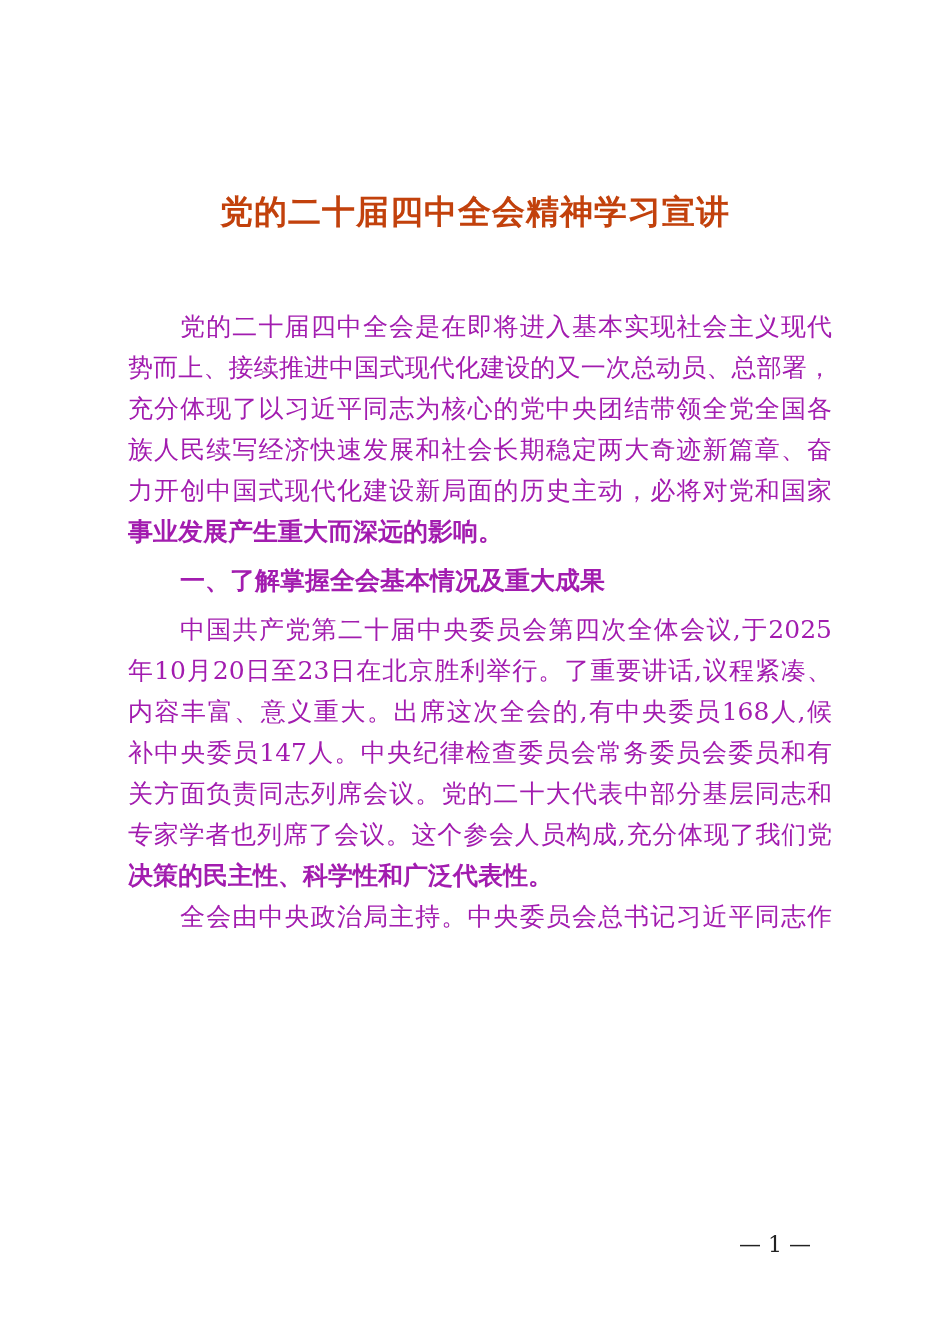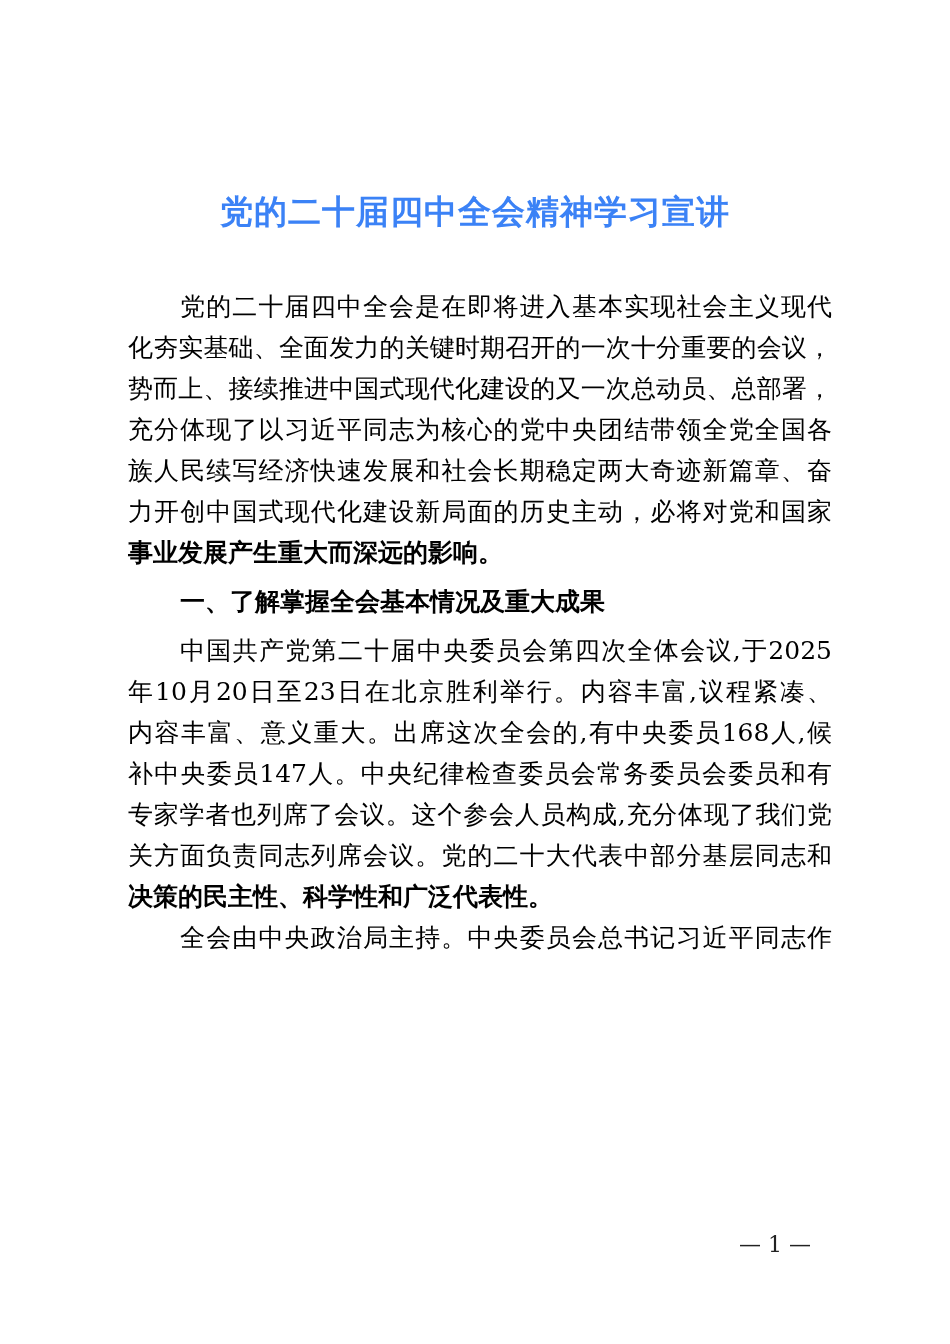--- a/index.html
+++ b/index.html
@@ -2,27 +2,27 @@
 <html><head>
   <meta charset="utf-8">
   <style>
     html, body { margin: 0; padding: 0; background: #ffffff; }
     body { width: 950px; height: 1344px; position: relative; overflow: hidden; }
     .page { position: absolute; left: 0; top: 0; width: 950px; height: 1344px; background: #fff; }
     .title {
       position: absolute; left: 0; width: 950px; top: 190px;
       text-align: center;
       font-family: "DejaVu Serif", "Liberation Serif", serif;
-      font-weight: bold; font-size: 33px; color: #3b82f6;
+      font-weight: bold; font-size: 33px; color: #c2410c;
       letter-spacing: 1px;
     }
     .body {
-      position: absolute; left: 128px; top: 286px; width: 710px;
+      position: absolute; left: 128px; top: 306px; width: 710px;
       font-family: "DejaVu Serif", "Liberation Serif", serif;
-      font-size: 25px; color: #000000;
+      font-size: 25px; color: #a21caf;
     }
     .line {
       height: 41px; line-height: 41px; white-space: nowrap;
       text-align: justify; text-align-last: justify; width: 704px;
     }
     .line.last { text-align-last: left; font-weight: bold; }
     .line.indent { padding-left: 52px; width: 652px; }
     .gap { height: 8px; }
     .page-number {
       position: absolute; top: 1232px; left: 730px; width: 90px;
@@ -34,41 +34,40 @@
 </head>
 <body>
 
 <div class="page">
   <div class="title">党的二十届四中全会精神学习宣讲</div>
 
   <div class="body">
 
     <div>
       <div class="line indent">党的二十届四中全会是在即将进入基本实现社会主义现代</div>
-      <div class="line">化夯实基础、全面发力的关键时期召开的一次十分重要的会议，</div>
       <div class="line">势而上、接续推进中国式现代化建设的又一次总动员、总部署，</div>
       <div class="line">充分体现了以习近平同志为核心的党中央团结带领全党全国各</div>
       <div class="line">族人民续写经济快速发展和社会长期稳定两大奇迹新篇章、奋</div>
       <div class="line">力开创中国式现代化建设新局面的历史主动，必将对党和国家</div>
       <div class="line last">事业发展产生重大而深远的影响。</div>
     </div>
     <div class="gap"></div>
 
     <div>
       <div class="line indent last">一、了解掌握全会基本情况及重大成果</div>
     </div>
     <div class="gap"></div>
 
     <div>
       <div class="line indent">中国共产党第二十届中央委员会第四次全体会议,于2025</div>
-      <div class="line">年10月20日至23日在北京胜利举行。内容丰富,议程紧凑、</div>
+      <div class="line">年10月20日至23日在北京胜利举行。了重要讲话,议程紧凑、</div>
       <div class="line">内容丰富、意义重大。出席这次全会的,有中央委员168人,候</div>
       <div class="line">补中央委员147人。中央纪律检查委员会常务委员会委员和有</div>
+      <div class="line">关方面负责同志列席会议。党的二十大代表中部分基层同志和</div>
       <div class="line">专家学者也列席了会议。这个参会人员构成,充分体现了我们党</div>
-      <div class="line">关方面负责同志列席会议。党的二十大代表中部分基层同志和</div>
       <div class="line last">决策的民主性、科学性和广泛代表性。</div>
     </div>
 
     <div>
       <div class="line indent">全会由中央政治局主持。中央委员会总书记习近平同志作</div>
     </div>
   </div>
 
   <div class="page-number">— 1 —</div>
 </div>

